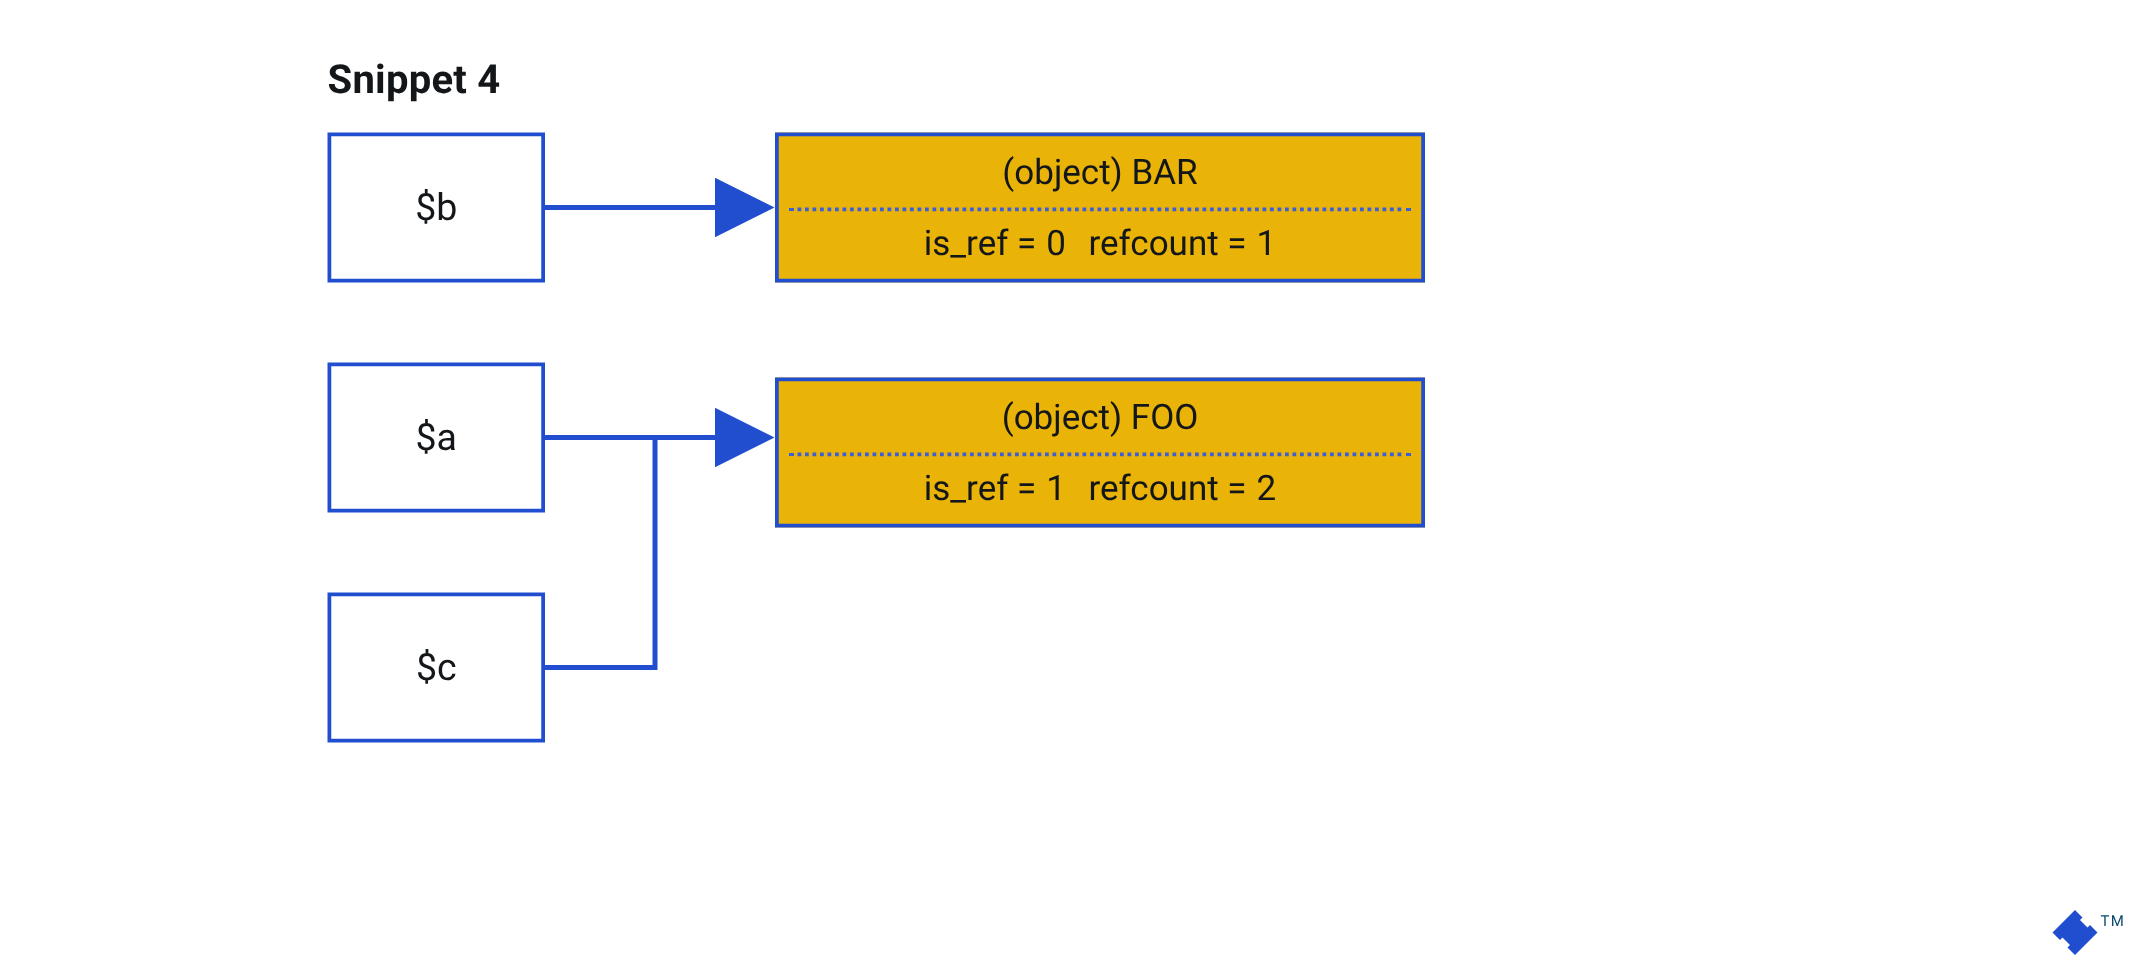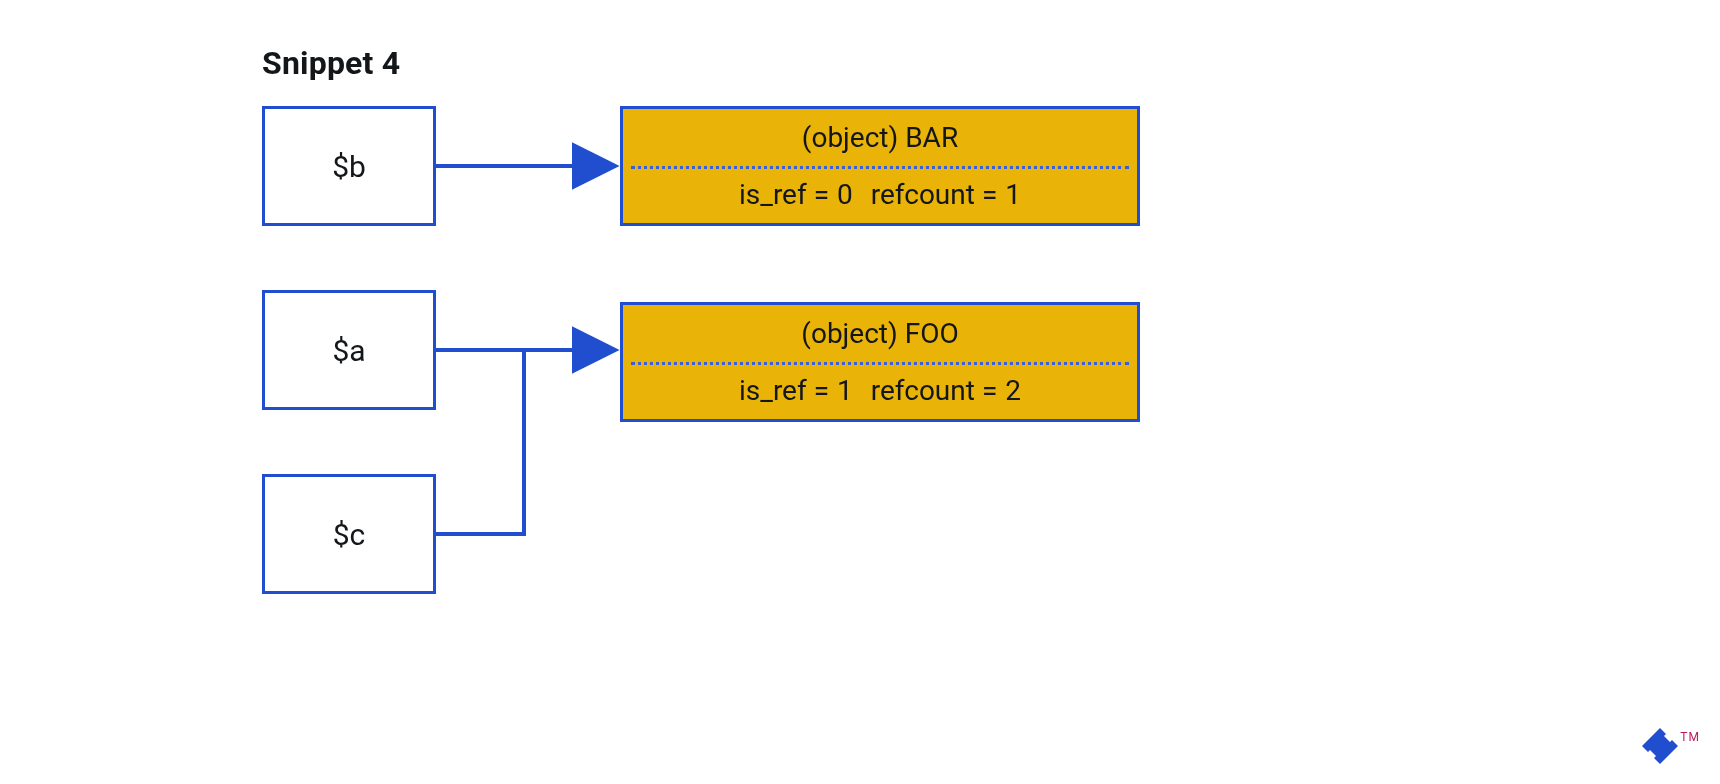--- a/index.html
+++ b/index.html
@@ -13,21 +13,21 @@
 .stage{position:relative;width:1720px;height:784px;}
 .title{position:absolute;font-weight:700;font-size:32px;letter-spacing:.2px;}
 .varbox{position:absolute;width:174px;height:120px;border:3px solid var(--blue-stroke);box-sizing:border-box;background:#fff;font-size:30px;display:flex;align-items:center;justify-content:center;}
 .varbox::after{content:"";position:absolute;left:0;right:-2px;bottom:-10px;height:10px;background:var(--shadow);z-index:-1;}
 .zbox{position:absolute;width:520px;height:120px;border:3px solid var(--blue-stroke);box-sizing:border-box;background:#eab308;}
 .zbox::after{content:"";position:absolute;left:0;right:-2px;bottom:-10px;height:10px;background:var(--shadow);z-index:-1;}
 .zbox .top,.zbox .bot{height:50%;display:flex;align-items:center;justify-content:center;font-size:28px;gap:18px;white-space:nowrap;}
 .zbox .divider{position:absolute;left:8px;right:8px;top:50%;border-top:3px dotted var(--dash);}
 .zbox .pair{display:inline-flex;gap:8px;align-items:flex-end;}
 svg.wires{position:absolute;left:0;top:0;width:1720px;height:784px;pointer-events:none;}
-.tm{position:absolute;font-size:12px;color:#be185d;letter-spacing:1px;}
+.tm{position:absolute;font-size:12px;color:#0c4a6e;letter-spacing:1px;}
 .logo{position:absolute;}
 </style>
 </head>
 <body>
 
 <div class="stage">
 
   <div class="title" style="left:262px;top:44px;">Snippet 4</div>
 
   <div class="varbox" style="left:262px;top:106px;">

